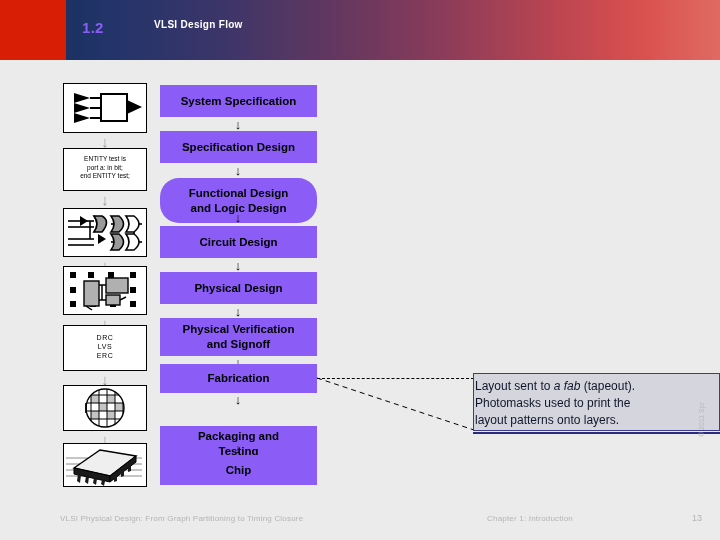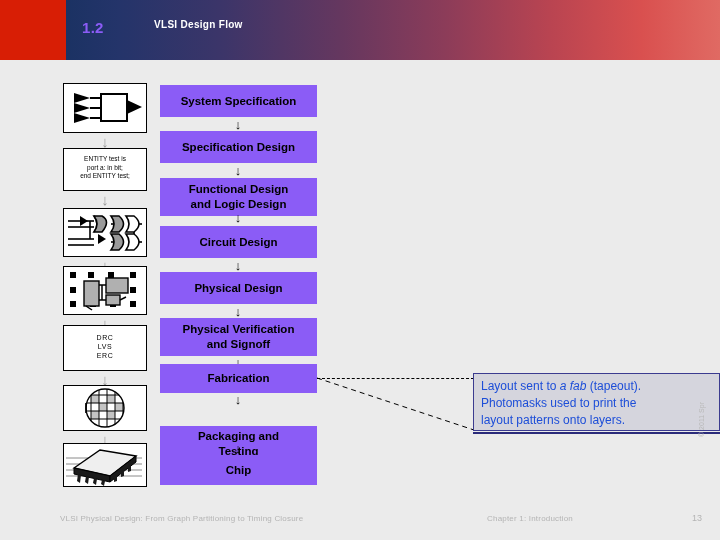--- a/index.html
+++ b/index.html
@@ -72,22 +72,22 @@
     color:#000;font-size:13px;line-height:14px;text-align:center;
     font-weight:bold;user-select:none;
   }
 
   
   #callout{
     position:absolute;left:473px;top:373px;width:247px;height:58px;
     background:#d5d5dd;
     border:1px solid #3b3b8f;
     box-sizing:border-box;
-    padding:4px 7px 0 7px;
-    font-size:12px;color:#1d4ed8;line-height:17px;
+    padding:4px 7px 0 1px;
+    font-size:12px;color:#0f172a;line-height:17px;
   }
   #callout .ital{font-style:italic;}
   #callout-underline{
     position:absolute;left:473px;top:432px;width:247px;height:2px;
     background:#2b2b7a;
   }
 
   
   #dash-top{
     position:absolute;left:317px;top:378px;width:157px;height:0;
@@ -272,21 +272,21 @@
     </g>
   </svg>
 </div>
 
 <div class="flow-box" style="top:85px;height:32px;">System Specification</div>
 <div class="flow-arrow" style="top:118px;">↓</div>
 
 <div class="flow-box" style="top:131px;height:32px;">Specification Design</div>
 <div class="flow-arrow" style="top:164px;">↓</div>
 
-<div class="flow-box" style="top:178px;height:38px;white-space:pre-line;">Functional Design
+<div class="flow-box" style="top:178px;height:45px;white-space:pre-line;border-radius:19px;">Functional Design
 and Logic Design</div>
 <div class="flow-arrow" style="top:211px;">↓</div>
 
 <div class="flow-box" style="top:226px;height:32px;">Circuit Design</div>
 <div class="flow-arrow" style="top:259px;">↓</div>
 
 <div class="flow-box" style="top:272px;height:32px;">Physical Design</div>
 <div class="flow-arrow" style="top:305px;">↓</div>
 
 <div class="flow-box" style="top:318px;height:38px;white-space:pre-line;">Physical Verification

